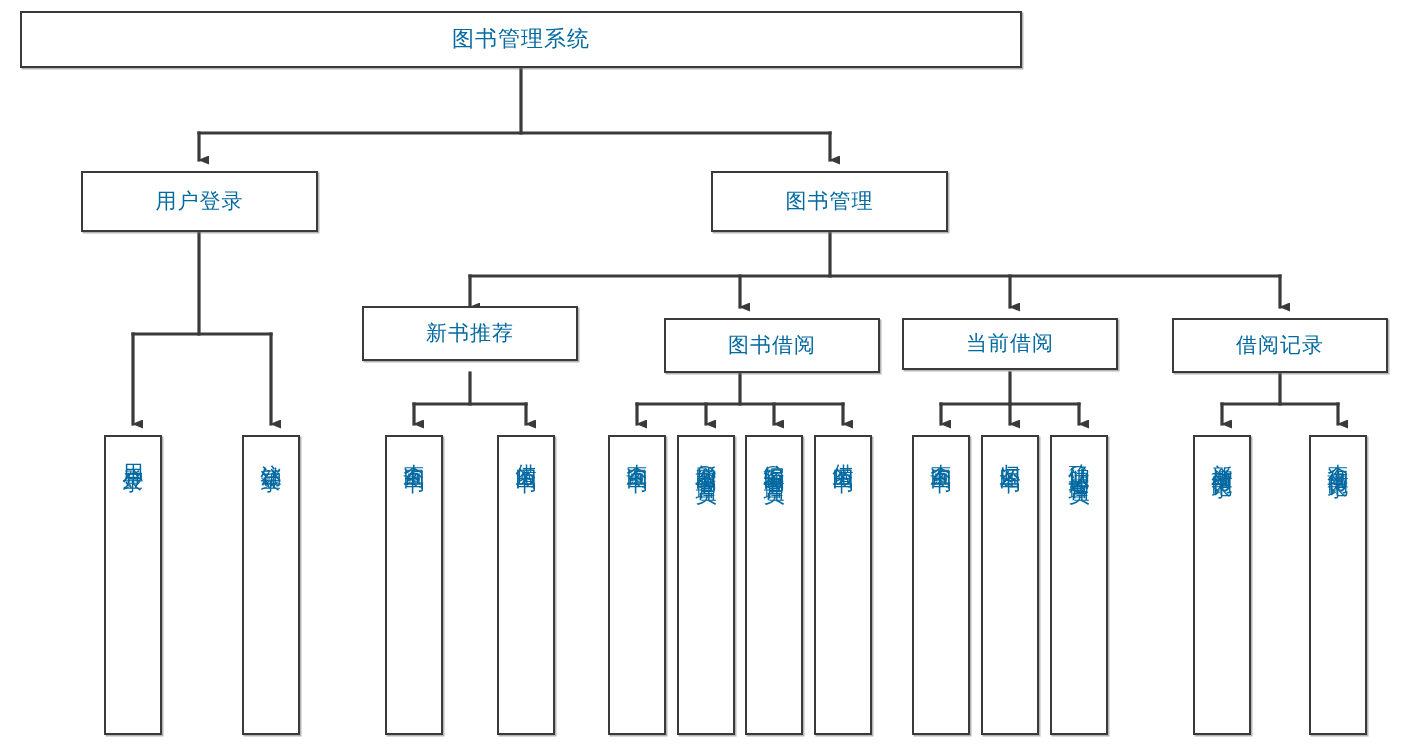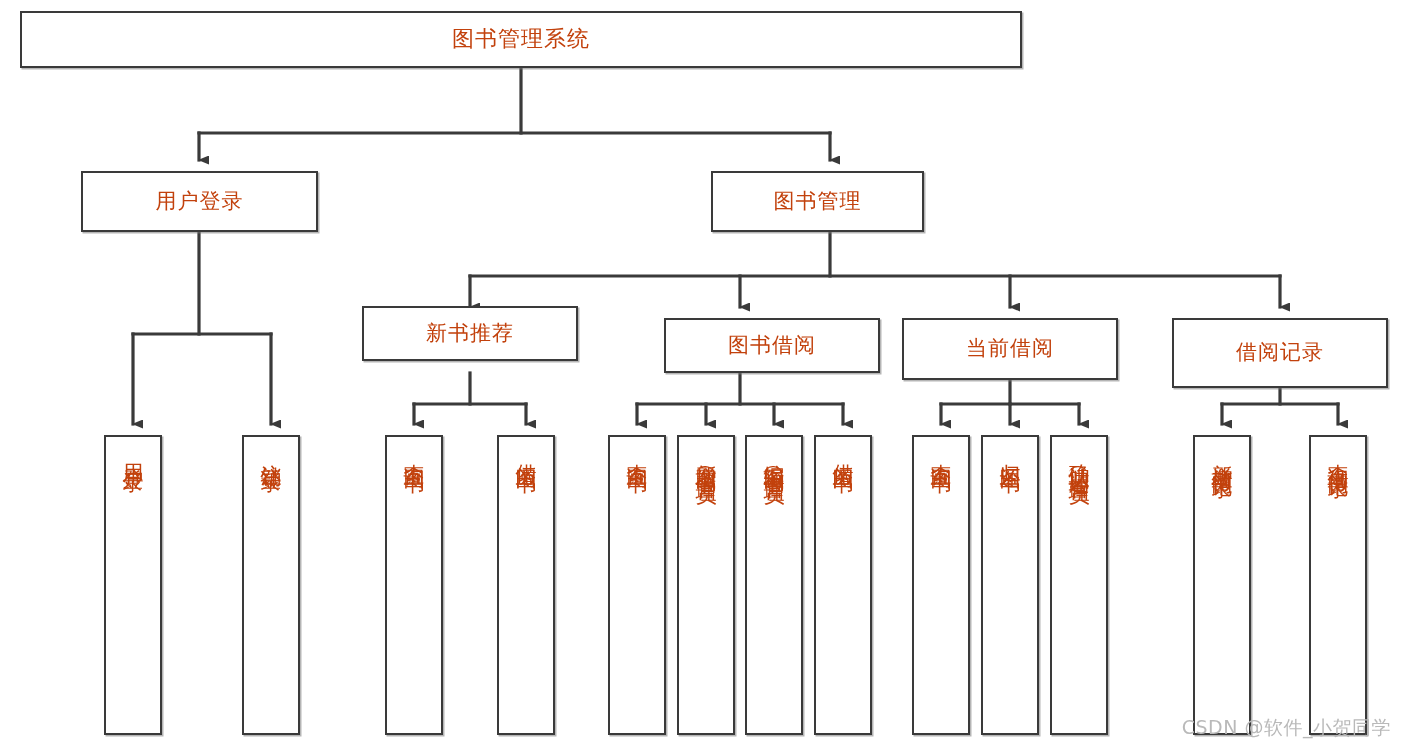--- a/index.html
+++ b/index.html
@@ -26,21 +26,21 @@
     pointer-events: none;
   }
   .node {
     position: absolute;
     box-sizing: border-box;
     border: 2px solid #3a3a3a;
     background: #ffffff;
     display: flex;
     align-items: center;
     justify-content: center;
-    color: #c2410c;
+    color: #0369a1;
     box-shadow: 1.5px 1.5px 0 rgba(120,120,120,0.55);
     text-align: center;
   }
   .node.horiz {
     font-size: 21px;
     letter-spacing: 1px;
     line-height: 1.2;
   }
   .node.root {
     font-size: 22px;
@@ -125,34 +125,34 @@
     </g>
   </svg>
 
   <div class="node root horiz" style="left:20px; top:11px; width:1002px; height:57px;">
     <span>图书管理系统</span>
   </div>
 
   <div class="node horiz" style="left:81px; top:171px; width:237px; height:61px;">
     <span>用户登录</span>
   </div>
-  <div class="node horiz" style="left:711px; top:171px; width:213px; height:61px;">
+  <div class="node horiz" style="left:711px; top:171px; width:237px; height:61px;">
     <span>图书管理</span>
   </div>
 
   <div class="node horiz" style="left:362px; top:306px; width:216px; height:55px;">
     <span>新书推荐</span>
   </div>
   <div class="node horiz" style="left:632px; top:318px; width:216px; height:55px;margin-left:32px;">
     <span>图书借阅</span>
   </div>
-  <div class="node horiz" style="left:902px; top:318px; width:216px; height:62px;">
+  <div class="node horiz" style="left:902px; top:318px; width:216px; height:52px;">
     <span>当前借阅</span>
   </div>
-  <div class="node horiz" style="left:1172px; top:318px; width:216px; height:70px;">
+  <div class="node horiz" style="left:1172px; top:318px; width:216px; height:55px;">
     <span>借阅记录</span>
   </div>
 
   <div class="node leaf" style="left:104px; top:435px; width:58px; height:300px;">
     <span class="vtext">用户登录</span>
   </div>
   <div class="node leaf" style="left:242px; top:435px; width:58px; height:300px;">
     <span class="vtext">注销登录</span>
   </div>
 
@@ -186,15 +186,14 @@
     <span class="vtext">确认归还（管理员）</span>
   </div>
 
   <div class="node leaf" style="left:1193px; top:435px; width:58px; height:300px;">
     <span class="vtext">新增借阅记录</span>
   </div>
   <div class="node leaf" style="left:1309px; top:435px; width:58px; height:300px;">
     <span class="vtext">查询借阅记录</span>
   </div>
 
-  <div class="watermark">CSDN @软件_小贺同学</div>
 
 </div>
 
 </body></html>

